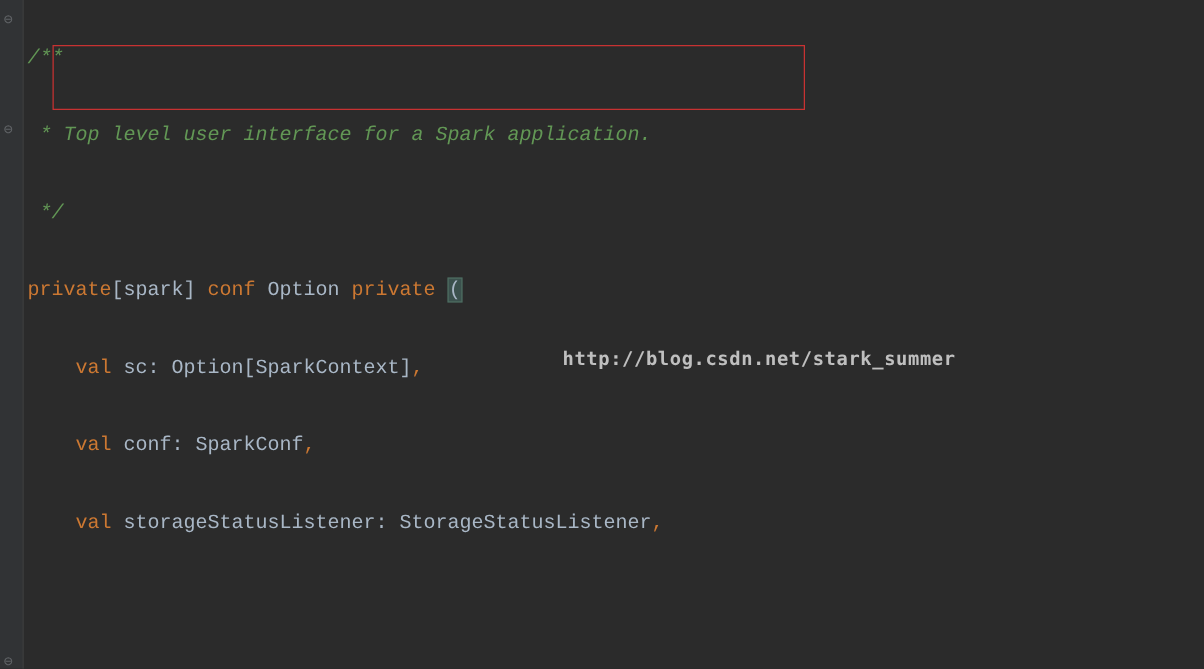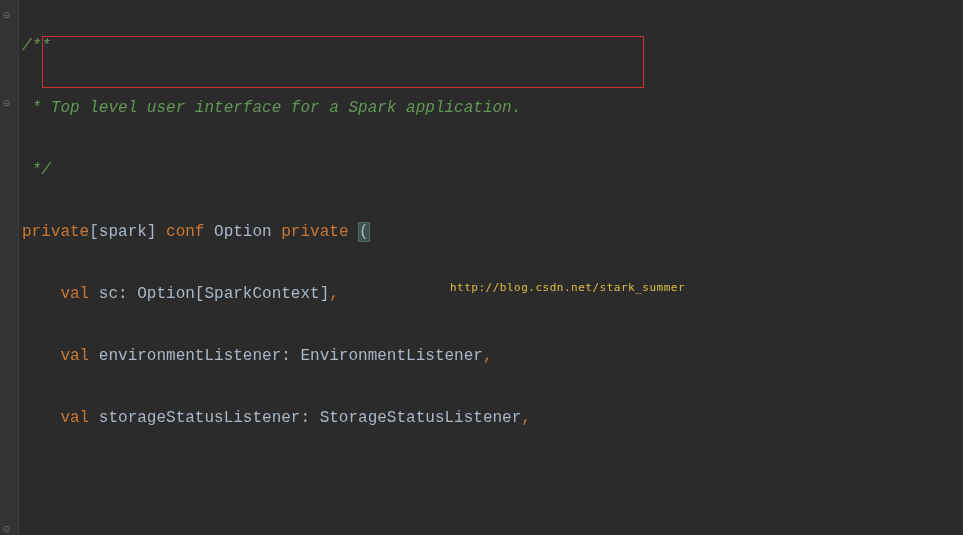--- a/index.html
+++ b/index.html
@@ -68,44 +68,45 @@
     border: 1px solid #4d6b5f;
     padding: 0 0;
   }
   .red-box {
     position: absolute;
     border: 1px solid #c83232;
     pointer-events: none;
   }
   .watermark {
     position: absolute;
-    color: #fde047;
-    font-size: 11px;
+    color: #e5e5e5;
+    font-size: 15px;
     font-style: normal;
     letter-spacing: 0.5px;
     opacity: 0.8;
     font-family: "Consolas", monospace;
+    font-weight: bold;
   }
 </style>
 </head>
 <body>
 
 <div class="gutter">
   <span class="gutter-mark" style="top:10px;">⊖</span>
   <span class="gutter-mark" style="top:98px;">⊖</span>
   <span class="gutter-mark" style="top:524px;">⊖</span>
 </div>
 
 <div class="code">
 <div class="line"><span class="doc-comment">/**</span></div>
 <div class="line"><span class="doc-comment"> *</span><span class="doc-comment"> </span><span class="doc-comment">Top level user interface for a Spark application.</span></div>
 <div class="line"><span class="doc-comment"> */</span></div>
 <div class="line"><span class="kw-private">private</span><span class="plain">[</span><span class="bracket-name">spark</span><span class="plain">] </span><span class="kw-class">conf</span><span class="plain"> Option </span><span class="kw-private">private </span><span class="highlight">(</span></div>
 <div class="line"><span class="plain">    </span><span class="kw-val">val</span><span class="member-name"> sc: Option[SparkContext]</span><span class="punct">,</span></div>
-<div class="line"><span class="plain">    </span><span class="kw-val">val</span><span class="member-name"> environmentListener: EnvironmentListener</span><span class="punct">,</span></div>
+<div class="line"><span class="plain">    </span><span class="kw-val">val</span><span class="member-name"> conf: SparkConf</span><span class="punct">,</span></div>
 <div class="line"><span class="plain">    </span><span class="kw-val">val</span><span class="member-name"> storageStatusListener: StorageStatusListener</span><span class="punct">,</span></div>
 
 
 
 
 
 
 
 </div>
 

